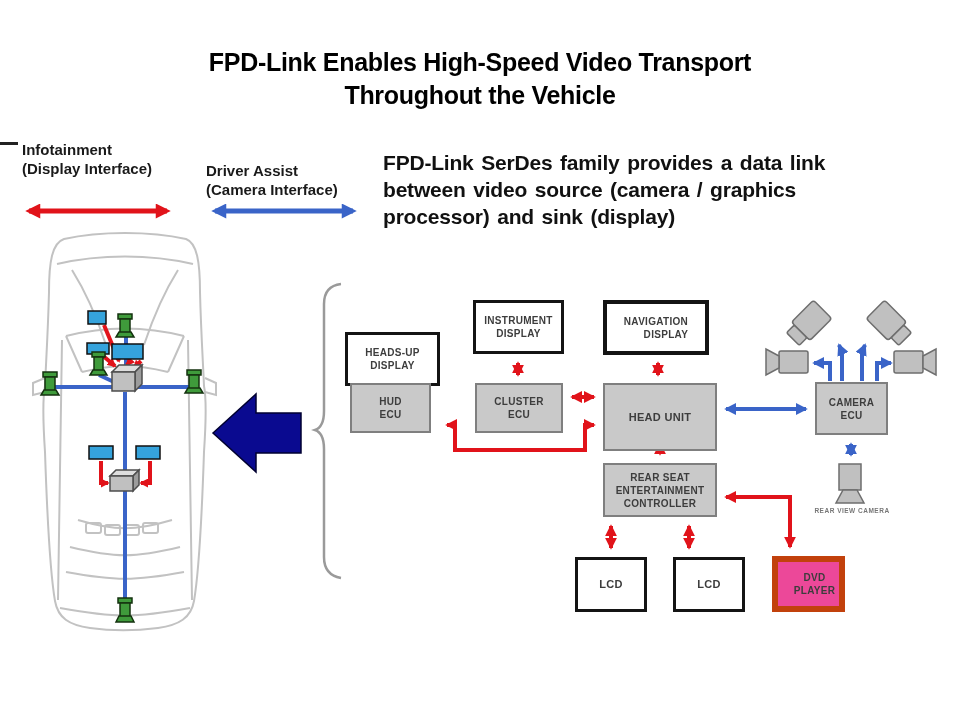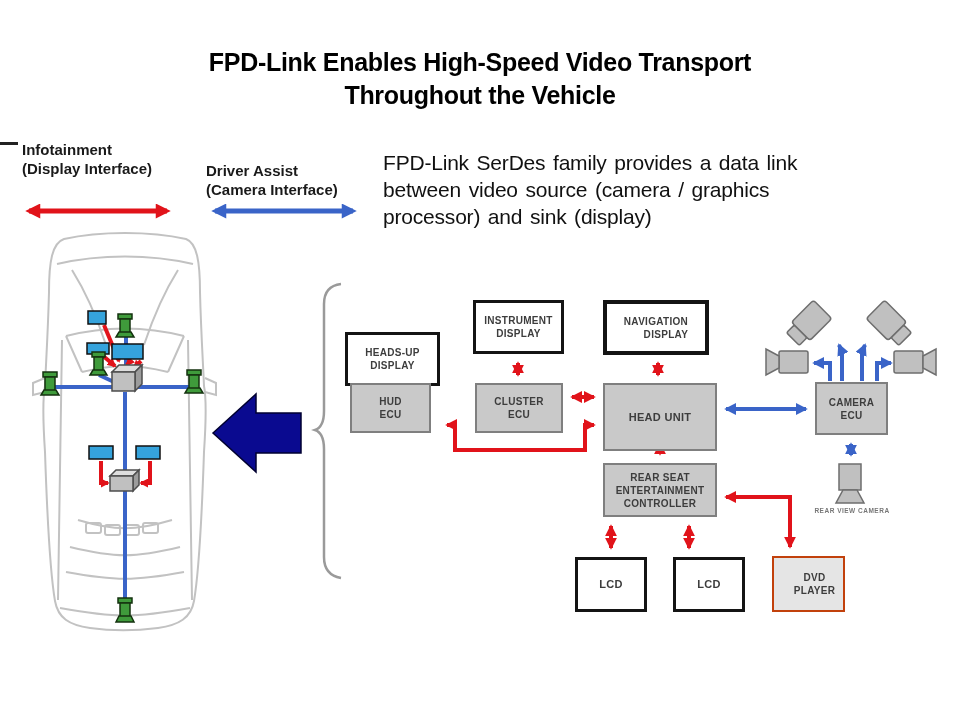--- a/index.html
+++ b/index.html
@@ -6,30 +6,30 @@
   .stage{position:relative;width:960px;height:720px;background:#ffffff;overflow:hidden;
          font-family:"Liberation Sans",sans-serif;}
   .abs{position:absolute;}
   
   .page-title{left:0;top:46px;width:960px;text-align:center;color:#000;
               font-weight:bold;font-size:25px;line-height:33px;letter-spacing:-0.3px;}
   
   .legend-label{font-weight:bold;font-size:15px;line-height:19px;color:#1a1a1a;white-space:pre-line;}
   .edge-tick{left:0;top:142px;width:18px;height:3px;background:#222;}
   
-  .description{left:383px;top:149px;width:530px;font-weight:normal;font-size:21px;
+  .description{left:383px;top:149px;width:530px;font-weight:bold;font-size:21px;
                line-height:27px;color:#111;white-space:pre-line;word-spacing:2px;letter-spacing:-0.2px;}
   
   .blk{box-sizing:border-box;display:flex;align-items:center;justify-content:center;
        text-align:center;font-weight:bold;color:#3d3d3d;letter-spacing:0.3px;}
   .blk .lbl{white-space:pre-line;font-size:10px;line-height:1.3;}
   .box-white{background:#ffffff;border:3px solid #141414;}
   .box-white-thick{background:#ffffff;border:4px solid #141414;}
   .box-gray{background:#c9c9c9;border:2px solid #7f7f7f;}
-  .box-gray-dark{background:#e5e5e5;border:2px solid #c2410c;padding-left:12px;}
+  .box-gray-dark{background:#ec4899;border:6px solid #c2410c;padding-left:12px;}
   .lbl-11{font-size:11px !important;}
   .rvc-label{left:805px;top:507px;width:94px;text-align:center;font-size:6.5px;
              letter-spacing:0.5px;color:#777;font-weight:bold;}
   svg{display:block;}
 </style>
 </head>
 <body>
 
 <div class="stage">
 

